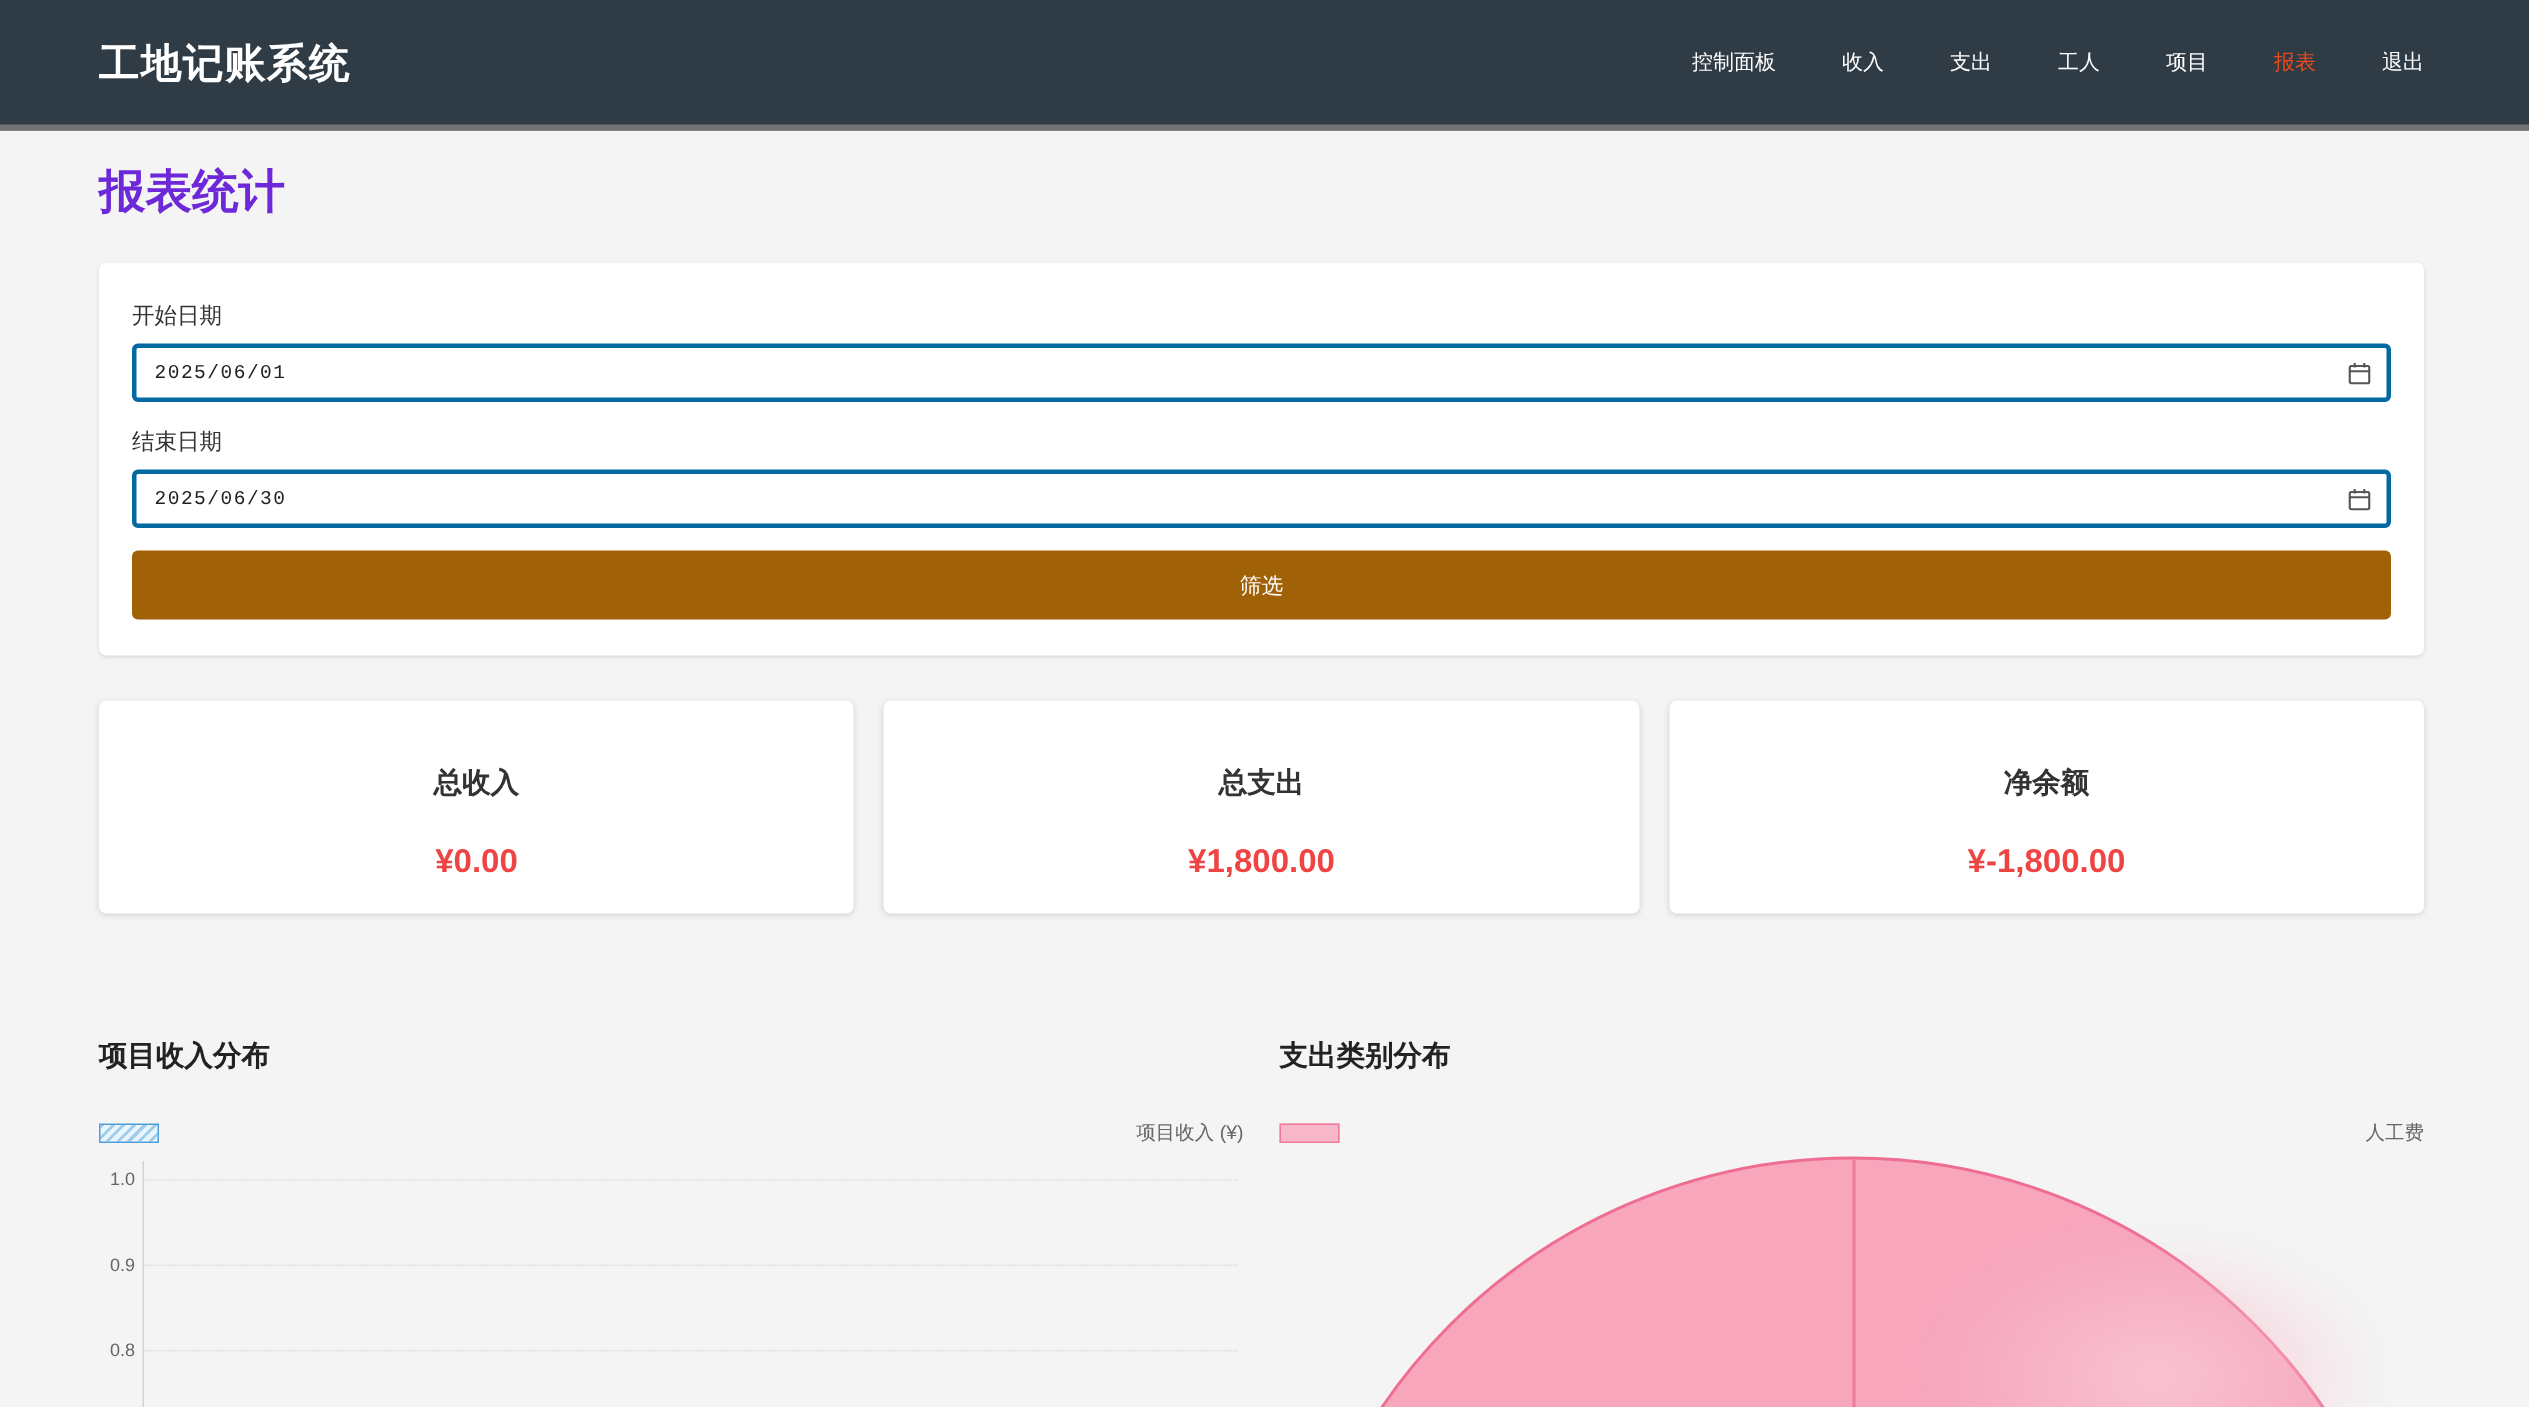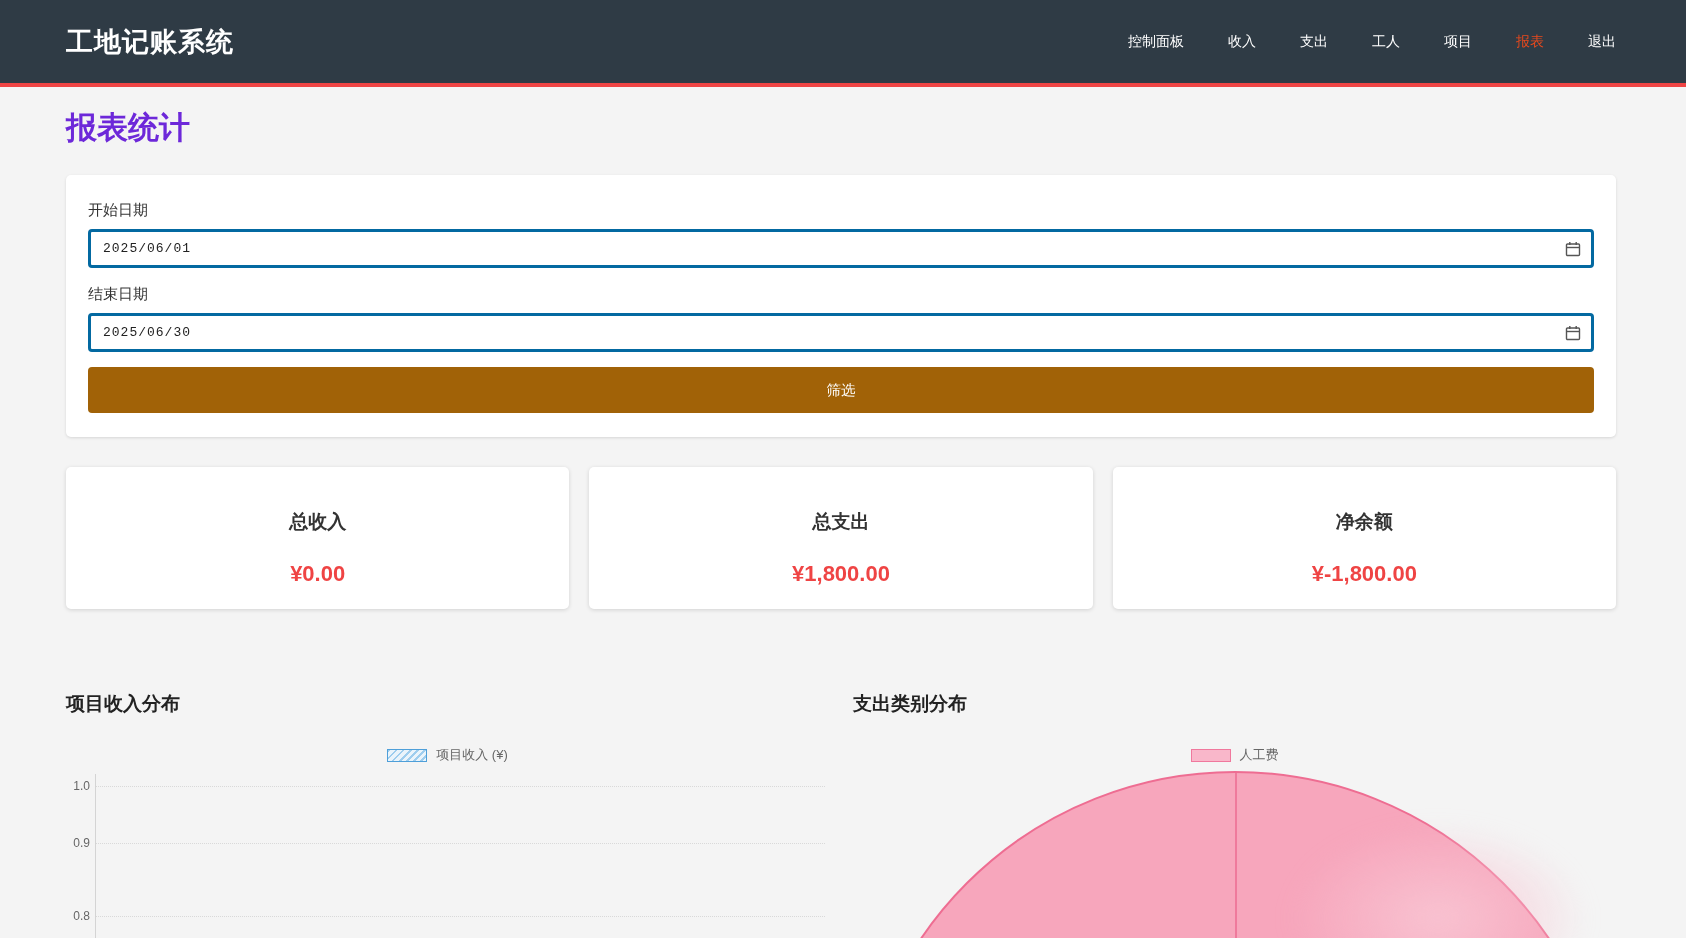--- a/index.html
+++ b/index.html
@@ -6,21 +6,21 @@
   html, body { width: 1686px; height: 938px; overflow: hidden; }
   body {
     font-family: "Liberation Sans", sans-serif;
     background: #f4f4f4;
     color: #222;
   }
   
   .navbar {
     height: 87px;
     background: #2f3b45;
-    border-bottom: 4px solid #ef4444;
+    border-bottom: 4px solid #737373;
     display: flex;
     align-items: center;
     justify-content: space-between;
     padding: 0 70px 0 66px;
   }
   .logo {
     color: #ffffff;
     font-size: 27px;
     font-weight: bold;
     letter-spacing: 1px;
@@ -93,21 +93,21 @@
   }
   .stat-title { font-size: 19px; font-weight: bold; color: #333; }
   .stat-value { margin-top: 26px; font-size: 22px; font-weight: bold; color: #ef4444; text-align: center; }
   
   .charts-row { display: flex; gap: 24px; margin-top: 82px; }
   .chart-col { flex: 1; min-width: 0; }
   .chart-title { font-size: 19px; font-weight: bold; color: #222; }
   .legend-row {
     margin-top: 29px;
     display: flex;
-    justify-content: center;
+    justify-content: space-between;
     align-items: center;
     gap: 9px;
   }
   .legend-label { font-size: 13px; color: #666; }
   .swatch-bar {
     width: 40px; height: 13px;
     border: 1px solid #4e9fd9;
     background: repeating-linear-gradient(135deg, #9ecdee 0px, #9ecdee 2px, #eaf4fb 2px, #eaf4fb 5px);
     cursor: pointer;
   }
@@ -133,21 +133,21 @@
   }
   .tick-label {
     position: absolute;
     left: 0;
     width: 24px;
     text-align: right;
     transform: translateY(-50%);
     font-size: 12px;
     color: #666;
   }
-  .gl-0 { top: 18px; }  .gl-1 { top: 75px; }  .gl-2 { top: 148px; }
+  .gl-0 { top: 18px; }  .gl-1 { top: 75px; }  .gl-2 { top: 132px; }
   
   .pie-area { position: relative; margin-top: 7px; height: 200px; }
   .pie-circle {
     position: absolute;
     left: 50%;
     top: 0;
     transform: translateX(-50%);
     width: 760px; height: 760px;
     border-radius: 50%;
     background: #f7a6bc;

